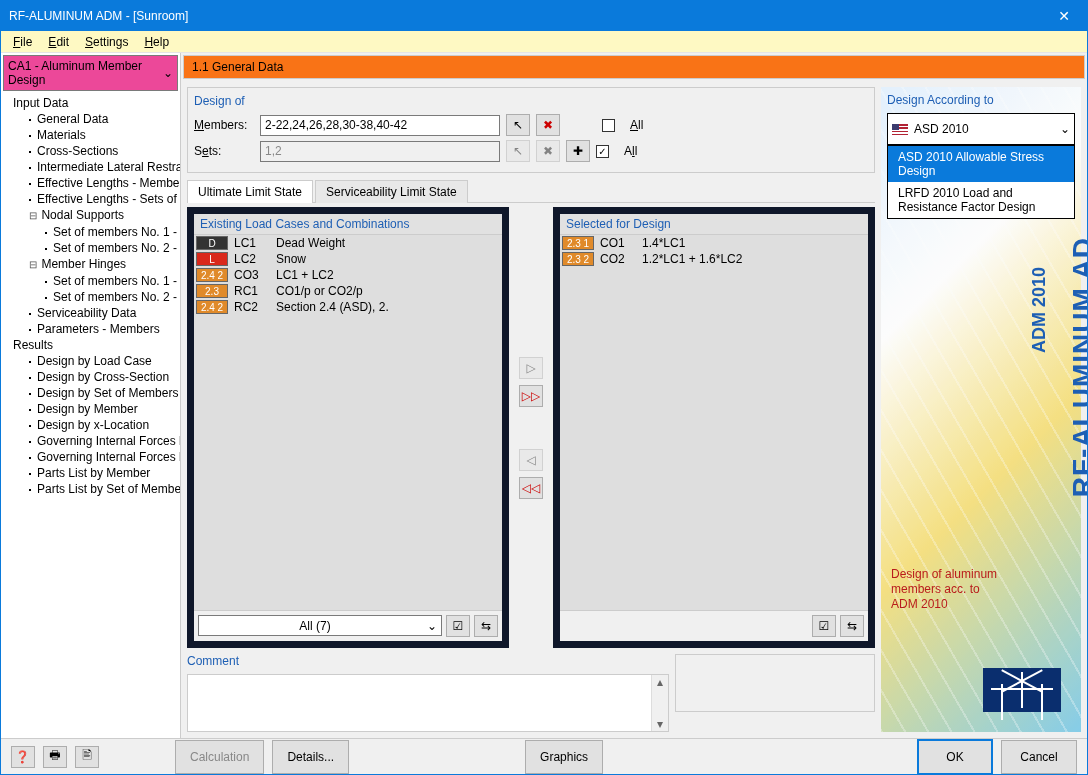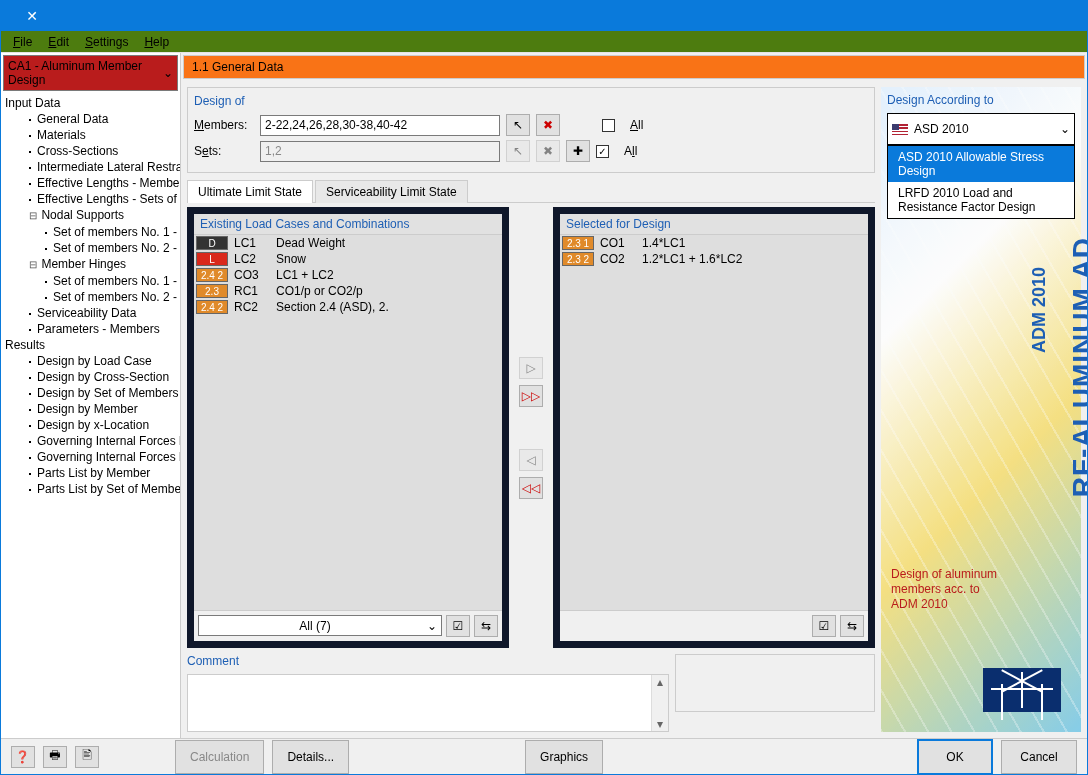--- a/index.html
+++ b/index.html
@@ -1,29 +1,29 @@
 <!DOCTYPE html>
 <html><head>
 <meta charset="utf-8">
 <style>
 *{box-sizing:border-box;margin:0;padding:0;font-family:"Segoe UI",Tahoma,sans-serif;font-size:12px}
 body{background:#fff;width:1088px;height:775px;overflow:hidden;border:1px solid #0a7adb}
 .titlebar{height:30px;background:#0a7adb;color:#fff;display:flex;align-items:center;padding:0 0 0 8px}
 .titlebar .title{flex:1;font-size:12px}
 .titlebar .close{width:46px;height:30px;display:flex;align-items:center;justify-content:center;font-size:14px}
-.menubar{height:22px;background:#4d7c0f;display:flex;align-items:center;padding:0 4px;border-bottom:1px solid #e5e5e5}
+.menubar{height:22px;background:#fef9c3;display:flex;align-items:center;padding:0 4px;border-bottom:1px solid #e5e5e5}
 .menubar span{padding:2px 8px;cursor:default}
 .menubar span u{text-decoration:underline}
 .container{display:flex;height:calc(775px - 30px - 22px - 36px - 2px)}
 .sidebar{width:180px;border-right:1px solid #ccc;display:flex;flex-direction:column;overflow:hidden}
-.combo{margin:2px;height:22px;border:1px solid #7a7a7a;background:#b91c1c;display:flex;align-items:center;padding:17px 4px}
+.combo{margin:2px;height:22px;border:1px solid #7a7a7a;background:#ec4899;display:flex;align-items:center;padding:17px 4px}
 .combo .arr{margin-left:auto}
 .tree{flex:1;overflow:hidden;padding:2px 0;font-size:12px;line-height:16px}
 .tree .n{white-space:nowrap;padding:0 4px}
-.tree .i1{padding-left:4px}
+.tree .i1{padding-left:12px}
 .tree .i2{padding-left:28px}
 .tree .i3{padding-left:44px}
 .tree .dot::before{content:"";display:inline-block;width:2px;height:2px;background:#000;vertical-align:middle;margin-right:6px}
 .tree .exp::before{content:"⊟";font-size:10px;margin-right:4px;color:#555}
 .main{flex:1;display:flex;flex-direction:column;background:#f0f0f0}
 .panel-title{background:#f97316;padding:4px 8px;border:1px solid #ccc;margin:2px}
 .content{flex:1;padding:6px;display:flex;gap:6px}
 .left-content{flex:1;display:flex;flex-direction:column;gap:6px}
 .group{border:1px solid #ccc;padding:6px;background:#f0f0f0}
 .group-title{color:#1e5fb4;margin-bottom:6px}
@@ -80,20 +80,21 @@
 .btn.dis{color:#888}
 .btn.primary{border:2px solid #0a7adb}
 .grp-design-top{display:flex;gap:20px;align-items:flex-start}
 .grp-design-left{flex:1}
 .hiddenbox{width:200px;height:58px;border:1px solid #ccc;background:#f0f0f0;margin-left:6px}
 </style>
 </head>
 <body>
 
 <div class="titlebar">
+  <span class="title">RF-ALUMINUM ADM - [Sunroom]</span>
   <div class="close">✕</div>
 </div>
 
 <div class="menubar">
   <span><u>F</u>ile</span>
   <span><u>E</u>dit</span>
   <span><u>S</u>ettings</span>
   <span><u>H</u>elp</span>
 </div>
 

